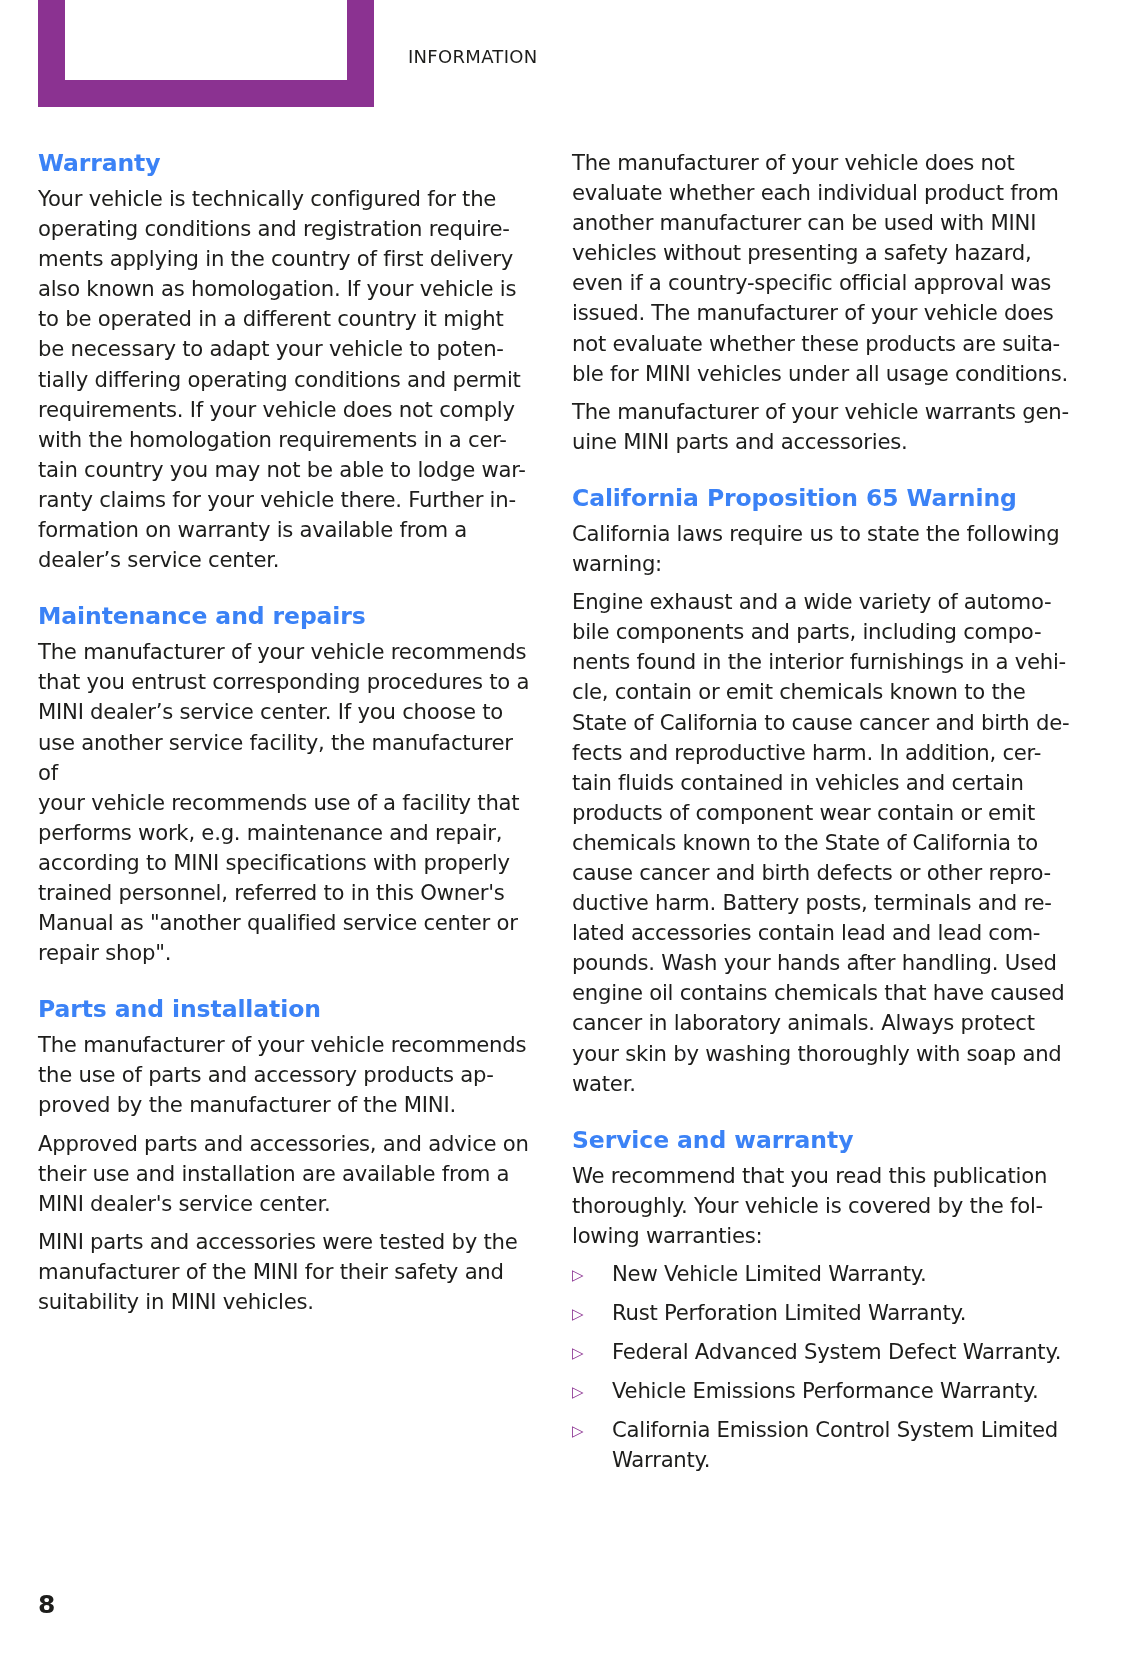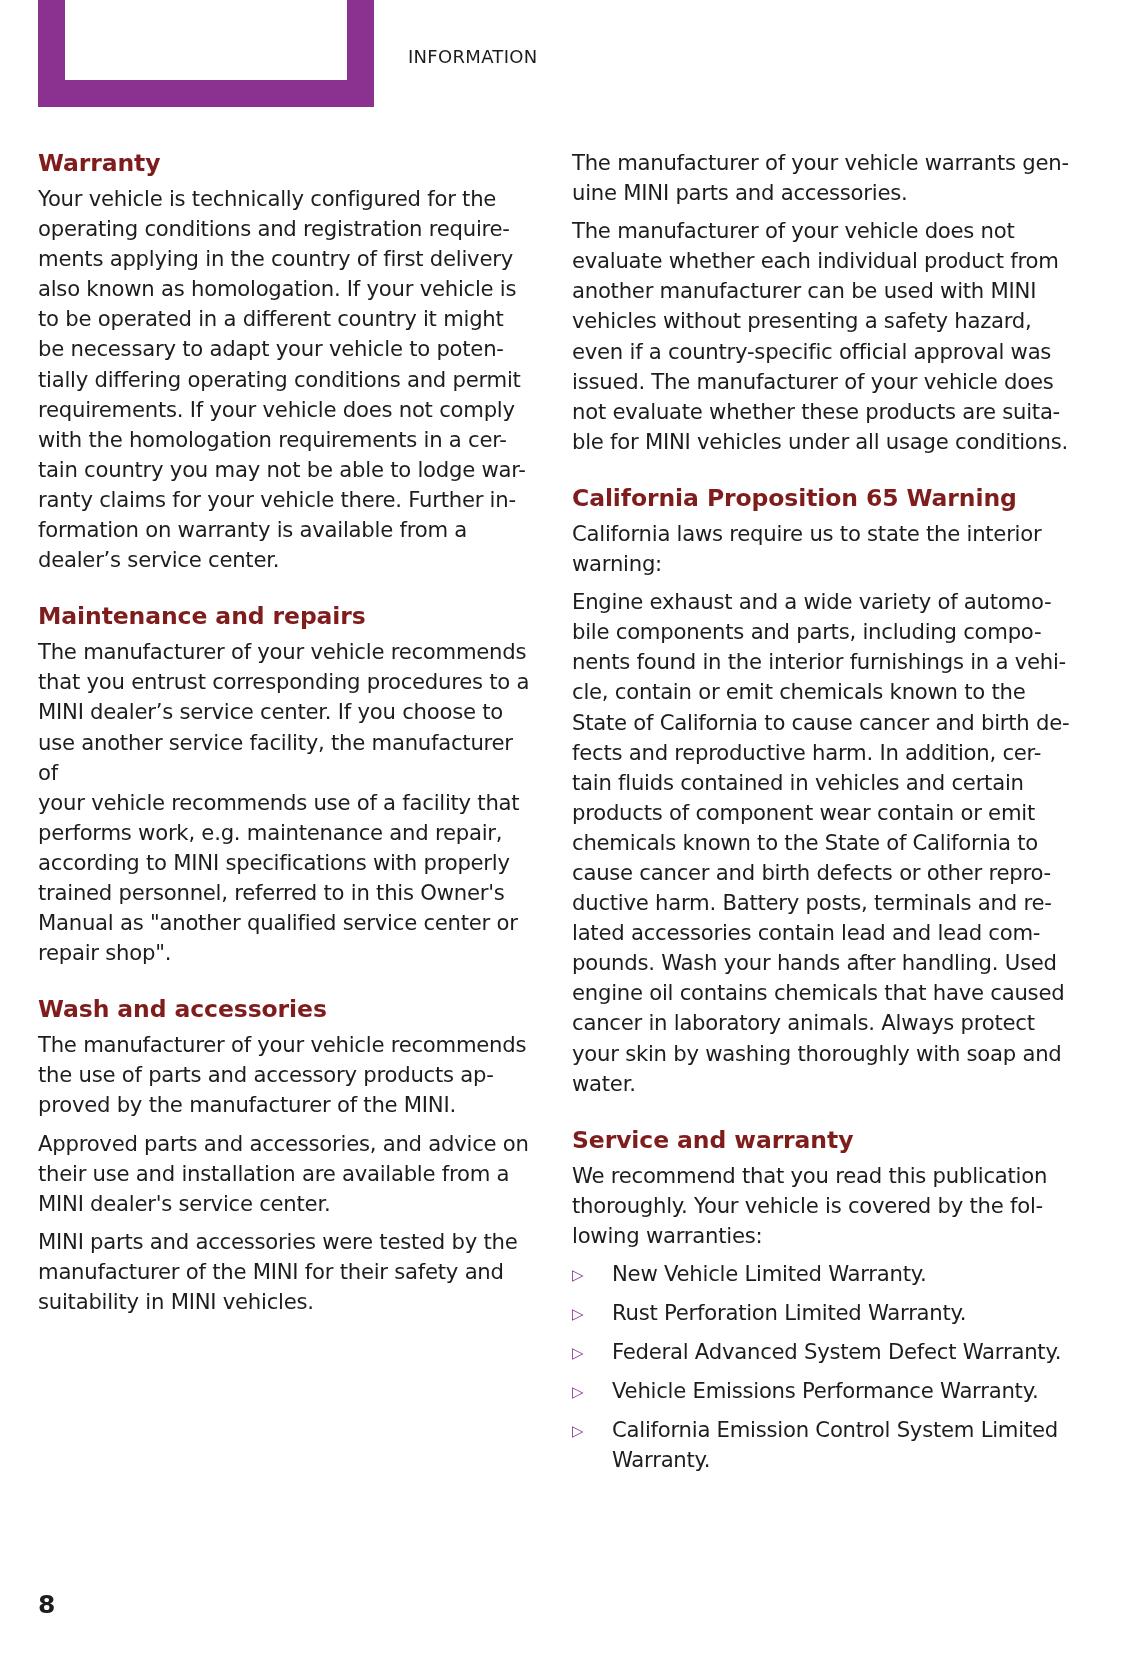--- a/index.html
+++ b/index.html
@@ -17,21 +17,21 @@
     background: #ffffff;
   }
   .running-head {
     position: absolute; left: 408px; top: 46px;
     font-size: 18px; font-weight: normal; letter-spacing: 0.3px; color: #1d1d1b;
   }
   .col { position: absolute; top: 148px; width: 500px; }
   .col.left { left: 38px; }
   .col.right { left: 572px; width: 510px; }
   h2 {
-    margin: 0 0 6px 0; font-size: 23.5px; font-weight: bold; color: #7f1d1d;
+    margin: 0 0 6px 0; font-size: 23.5px; font-weight: bold; color: #3b82f6;
     line-height: 30px; letter-spacing: -0.1px;
   }
   p {
     margin: 0 0 8px 0; font-size: 21.2px; line-height: 30.1px; letter-spacing: -0.25px;
     white-space: pre-line;
   }
   .section { margin-bottom: 26px; }
   ul.bullets { list-style: none; margin: 0; padding: 0; }
   ul.bullets li {
     display: flex; font-size: 21.2px; line-height: 30.1px; margin-bottom: 8px; letter-spacing: -0.25px;
@@ -75,49 +75,49 @@
 MINI dealer’s service center. If you choose to
 use another service facility, the manufacturer of
 your vehicle recommends use of a facility that
 performs work, e.g. maintenance and repair,
 according to MINI specifications with properly
 trained personnel, referred to in this Owner's
 Manual as "another qualified service center or
 repair shop".</p>
   </div>
   <div class="section">
-    <h2>Wash and accessories</h2>
+    <h2>Parts and installation</h2>
     <p>The manufacturer of your vehicle recommends
 the use of parts and accessory products ap-
 proved by the manufacturer of the MINI.</p>
     <p>Approved parts and accessories, and advice on
 their use and installation are available from a
 MINI dealer's service center.</p>
     <p>MINI parts and accessories were tested by the
 manufacturer of the MINI for their safety and
 suitability in MINI vehicles.</p>
   </div>
 </div>
 
 <div class="col right">
   <div class="section">
-    <p>The manufacturer of your vehicle warrants gen-
-uine MINI parts and accessories.</p>
     <p>The manufacturer of your vehicle does not
 evaluate whether each individual product from
 another manufacturer can be used with MINI
 vehicles without presenting a safety hazard,
 even if a country-specific official approval was
 issued. The manufacturer of your vehicle does
 not evaluate whether these products are suita-
 ble for MINI vehicles under all usage conditions.</p>
+    <p>The manufacturer of your vehicle warrants gen-
+uine MINI parts and accessories.</p>
   </div>
   <div class="section">
     <h2>California Proposition 65 Warning</h2>
-    <p>California laws require us to state the interior
+    <p>California laws require us to state the following
 warning:</p>
     <p>Engine exhaust and a wide variety of automo-
 bile components and parts, including compo-
 nents found in the interior furnishings in a vehi-
 cle, contain or emit chemicals known to the
 State of California to cause cancer and birth de-
 fects and reproductive harm. In addition, cer-
 tain fluids contained in vehicles and certain
 products of component wear contain or emit
 chemicals known to the State of California to

